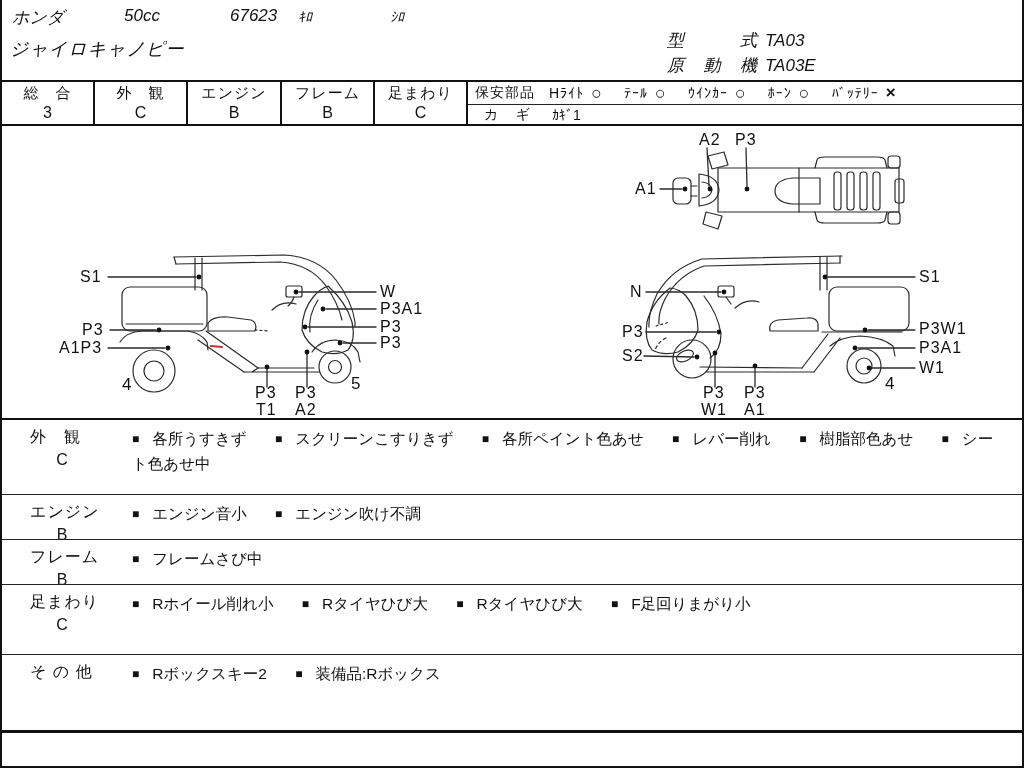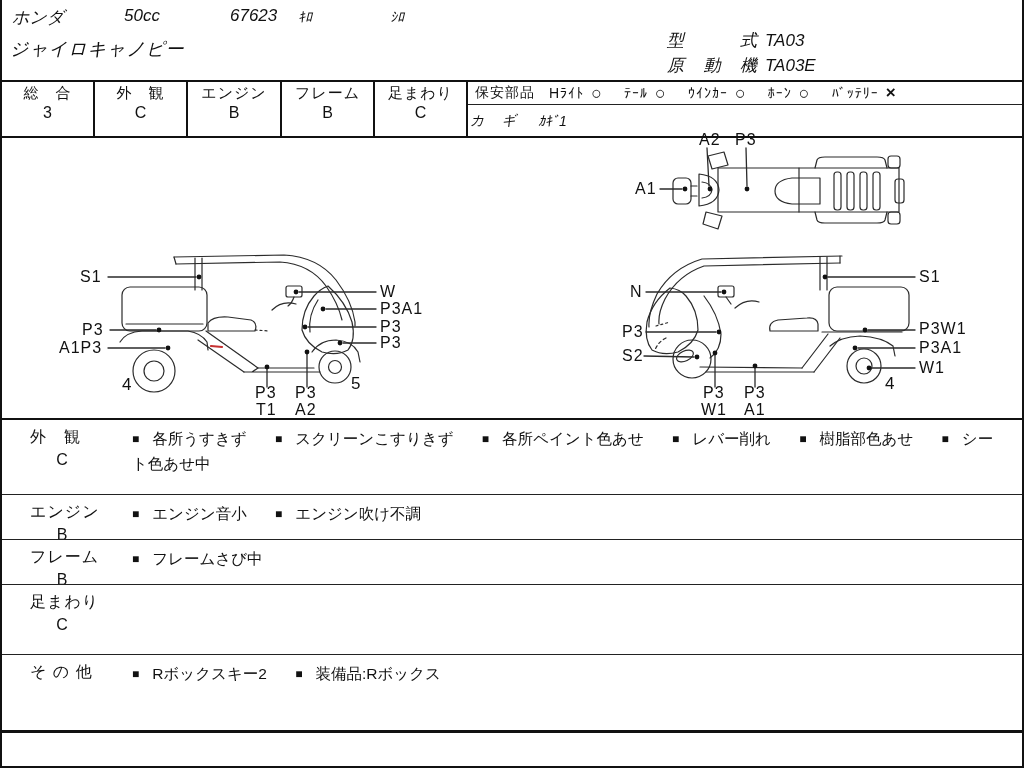--- a/index.html
+++ b/index.html
@@ -16,33 +16,33 @@
   .h-maker { left:10px; top:6px; font-size:17px; }
   .h-cc    { left:122px; top:6px; font-size:17px; }
   .h-km    { left:228px; top:6px; font-size:17px; }
   .h-kmu   { left:296px; top:9px; font-size:14px; }
   .h-color { left:388px; top:9px; font-size:14px; }
   .h-model { left:8px;  top:37px; font-size:18px; letter-spacing:1px; }
   .info-row { left:665px; font-size:17px; }
   .info-label { display:inline-block; width:90px; text-align:justify; text-align-last:justify; margin-right:8px; }
 
   
-  .grade-row { position:absolute; left:0; top:80px; width:1022px; height:58px;
+  .grade-row { position:absolute; left:0; top:80px; width:1022px; height:46px;
     border-top:2px solid #111; border-bottom:2px solid #111; display:flex; }
   .gcell { border-right:2px solid #111; text-align:center; padding-top:2px; }
   .gcell .glabel { display:block; font-size:15px; letter-spacing:1px; }
   .gcell .gvalue { display:block; font-size:16px; margin-top:1px; }
   .safety-cell { flex:1; display:flex; flex-direction:column; }
   .safety-top { display:flex; align-items:center; height:22px; padding-left:7px; font-size:14px; }
   .safety-top .sp-label { margin-right:14px; letter-spacing:1px; }
   .sp-item { display:flex; align-items:center; margin-right:22px; }
   .sp-name { letter-spacing:1px;text-align:right; }
   .sp-mark { font-size:18px; line-height:14px; margin-left:7px; }
   .sp-mark.x { font-size:17px; font-weight:bold; }
-  .safety-key { flex:1; border-top:1px solid #222; display:flex; align-items:center; padding-left:2px; font-size:14px;font-style:italic; }
+  .safety-key { flex:1; border-top:1px solid #222; display:flex; align-items:center; padding-left:16px; font-size:14px; }
   .key-label { display:inline-block; width:46px; text-align:justify; text-align-last:justify; margin-right:22px; }
 
   
   .dlabel { position:absolute; font-size:16px; letter-spacing:1px; white-space:nowrap; }
   .dnum { position:absolute; font-size:17px; }
 
   
   .sections { position:absolute; left:0; top:418px; width:1022px;
     border-top:2px solid #111; border-bottom:3px solid #111; }
   .sec-row { position:relative; border-top:1px solid #222; }
@@ -323,20 +323,26 @@
       <div class="sec-items">
         <span class="item"><span class="bullet">■</span><span>フレームさび中</span></span>
       </div>
     </div>
 
     <div class="sec-row" style="height:70px">
       <div class="sec-head">
         <span class="sec-label">足まわり</span>
         <span class="sec-grade">C</span>
       </div>
+      <div class="sec-items">
+        <span class="item"><span class="bullet">■</span><span>Rホイール削れ小</span></span>
+        <span class="item"><span class="bullet">■</span><span>Rタイヤひび大</span></span>
+        <span class="item"><span class="bullet">■</span><span>Rタイヤひび大</span></span>
+        <span class="item"><span class="bullet">■</span><span>F足回りまがり小</span></span>
+      </div>
     </div>
 
     <div class="sec-row" style="height:76px">
       <div class="sec-head">
         <span class="sec-label">そ の 他</span>
         <span class="sec-grade"></span>
       </div>
       <div class="sec-items">
         <span class="item"><span class="bullet">■</span><span>Rボックスキー2</span></span>
         <span class="item"><span class="bullet">■</span><span>装備品:Rボックス</span></span>

